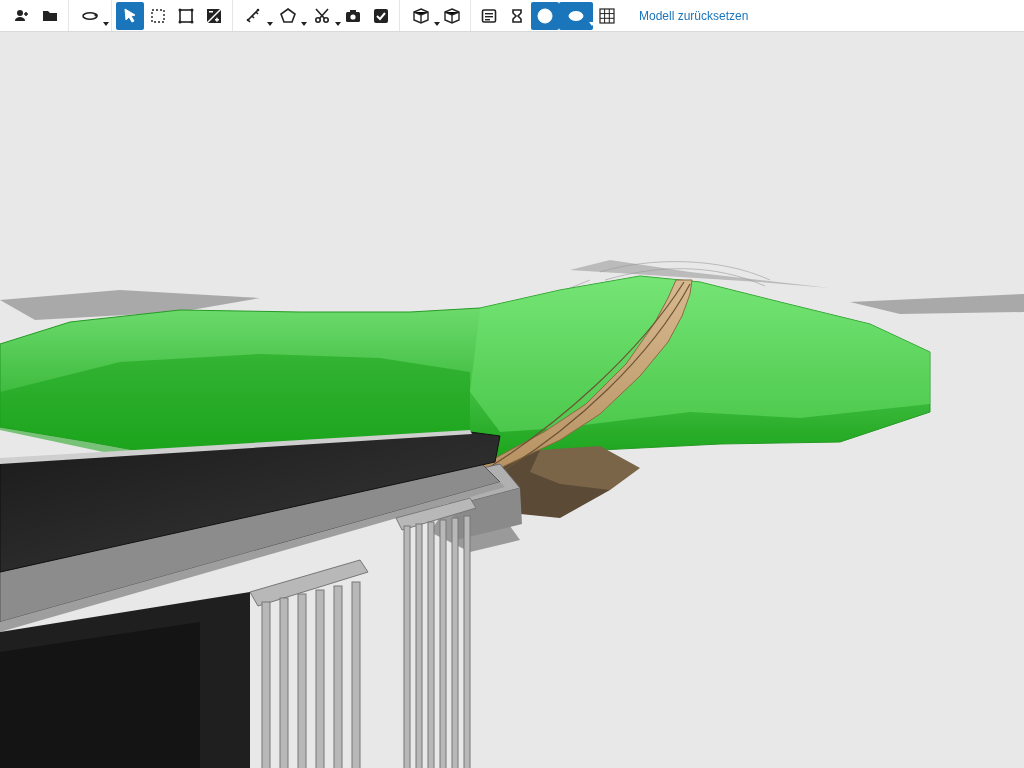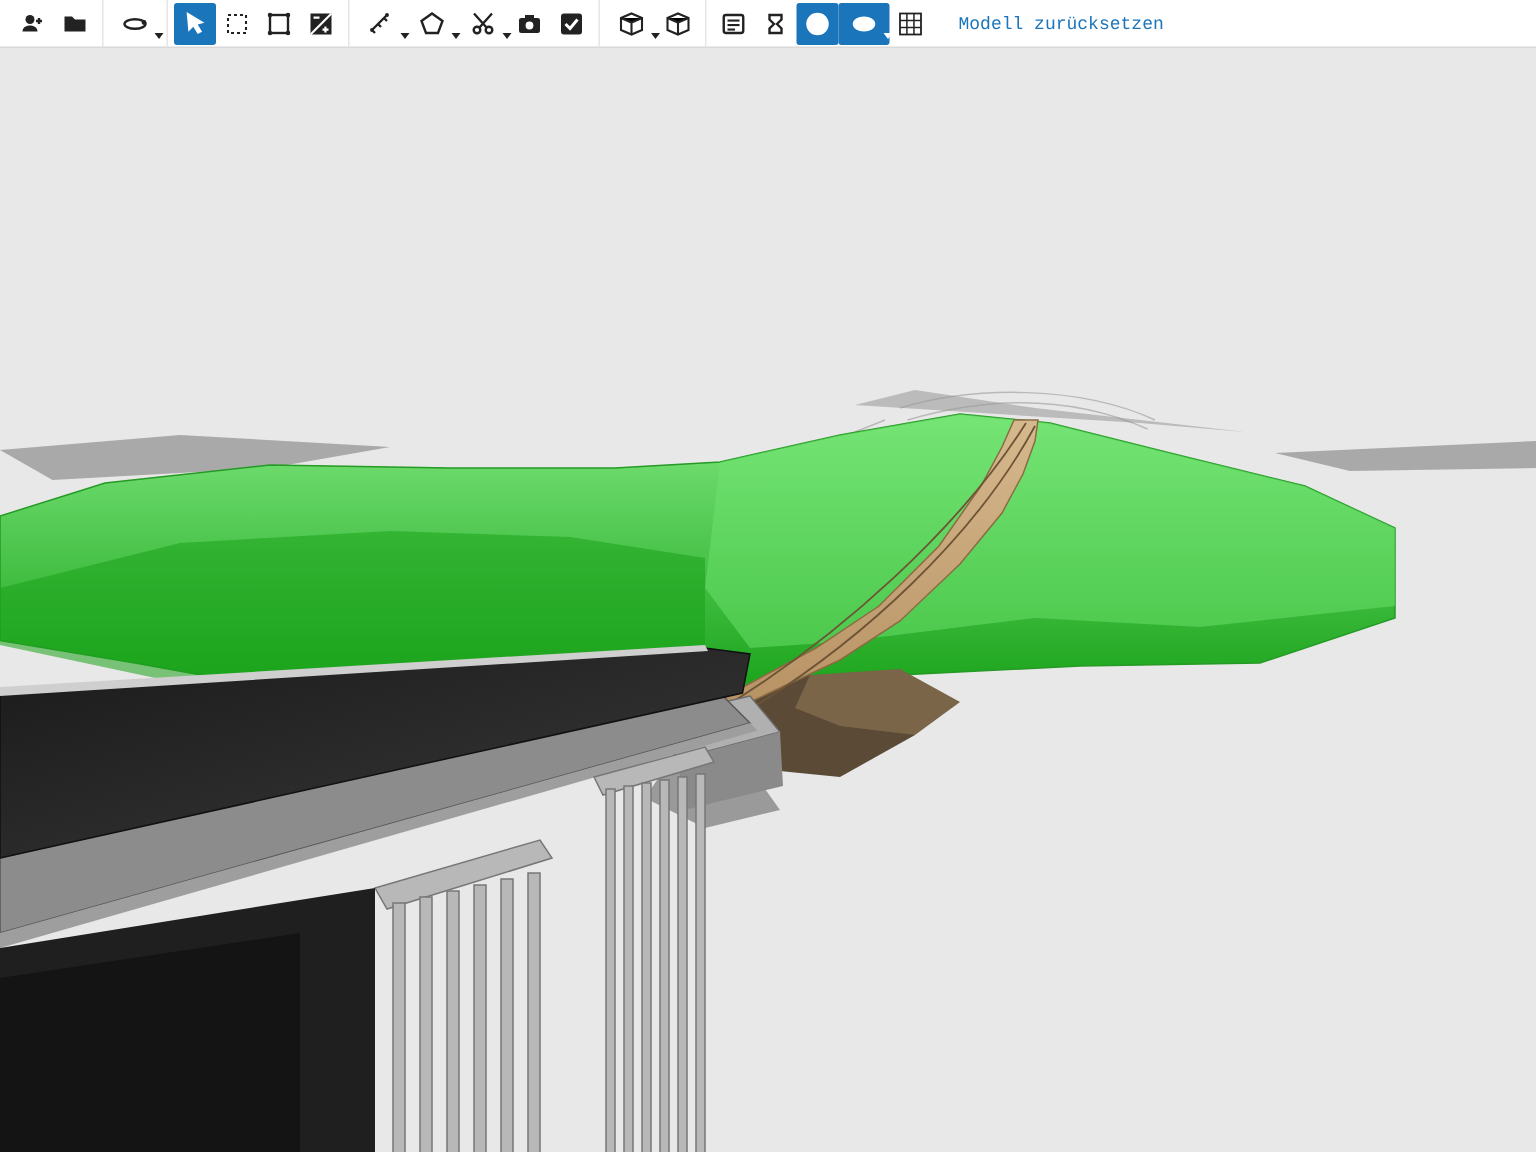--- a/index.html
+++ b/index.html
@@ -13,21 +13,20 @@
   }
   .toolbar {
     height: 32px;
     background: #fff;
     border-bottom: 1px solid #d9d9d9;
     display: flex;
     align-items: center;
     padding: 0 4px;
     position: relative;
     z-index: 10;
-    font-family: Liberation Mono, monospace;
   }
   .tgroup {
     display: flex;
     align-items: center;
     height: 100%;
     padding: 0 4px;
   }
   .tgroup + .tgroup { border-left: 1px solid #e6e6e6; }
   .tbtn {
     width: 28px; height: 28px;

